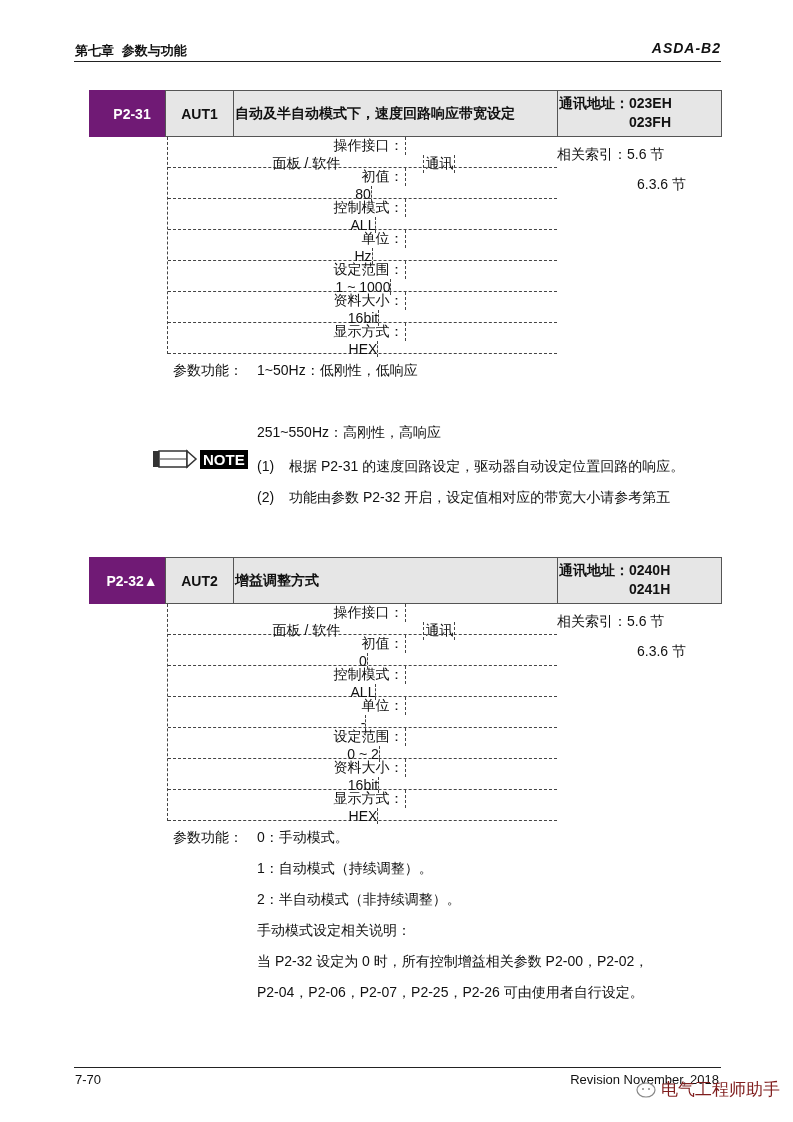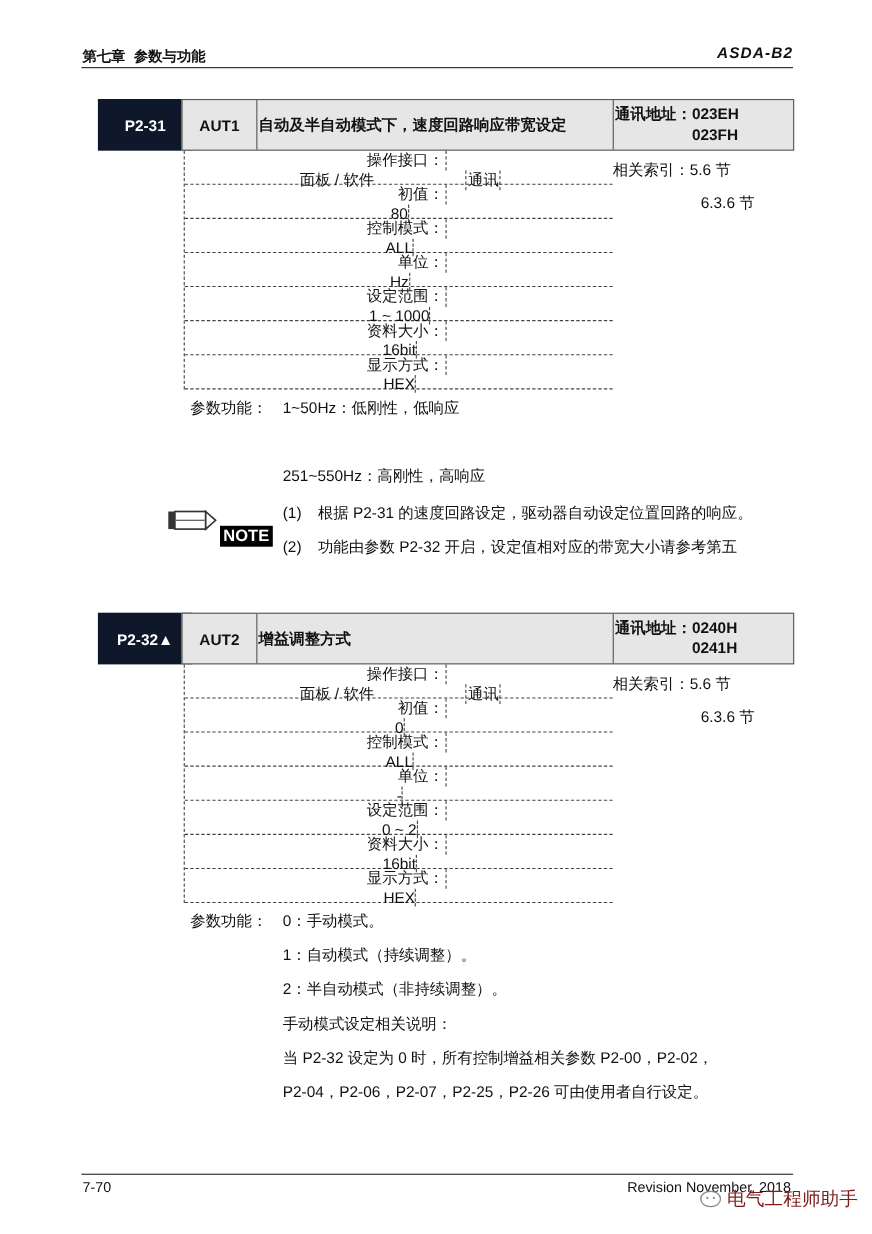--- a/index.html
+++ b/index.html
@@ -7,21 +7,21 @@
        font-family:"Liberation Sans","DejaVu Sans",sans-serif;color:#111;}
   .abs{position:absolute;}
   .hdr-left{left:75px;top:42px;font-size:13px;font-weight:bold;font-family:Liberation Mono, monospace;}
   .hdr-right{right:72px;top:40px;font-size:14px;font-weight:bold;font-style:italic;letter-spacing:1px;}
   .hdr-rule{left:74px;top:61px;width:647px;height:1px;background:#222;}
   .ftr-rule{left:74px;top:1067px;width:647px;height:1px;background:#222;}
   .ftr-left{left:75px;top:1072px;font-size:13px;}
   .ftr-right{right:74px;top:1072px;font-size:13px;}
   .wm-brand{right:13px;top:1078px;font-size:17px;color:#7f1d1d;}
 
-  .pid{left:89px;width:86px;height:47px;background:#0f172a;color:#fff;
+  .pid{left:89px;width:86px;height:47px;background:#701a75;color:#fff;
        font-weight:bold;font-size:14px;display:flex;align-items:center;justify-content:center;}
   .phead{left:165px;width:555px;height:45px;background:#e6e6e6;border:1px solid #555;
          display:flex;font-size:14px;font-weight:bold;}
   .phead .code{width:67px;border-right:1px solid #555;display:flex;align-items:center;justify-content:center;text-align:center;}
   .phead .title{width:322px;border-right:1px solid #555;display:flex;align-items:center;padding-left:1px;white-space:nowrap;overflow:hidden;}
   .phead .addr{flex:1;padding:3px 0 0 1px;line-height:19px;}
   .phead .addr .l2{padding-left:70px;}
 
   .ptable{left:167px;width:389px;border-left:1px dashed #444;}
   .prow{display:flex;height:30px;border-bottom:1px dashed #444;font-size:14px;align-items:center;flex-direction:column;}
@@ -98,21 +98,21 @@
   <div class="line" style="top:0;">1~50Hz：低刚性，低响应</div>
   <div class="line" style="top:62px;">251~550Hz：高刚性，高响应</div>
 </div>
 <div class="abs note-ico">
   <svg width="46" height="20" viewBox="0 0 46 20">
     <rect x="1" y="2" width="6" height="16" fill="#333"></rect>
     <rect x="7" y="2" width="28" height="16" fill="#fff" stroke="#333" stroke-width="1.5"></rect>
     <line x1="8" y1="10" x2="34" y2="10" stroke="#333" stroke-width="1"></line>
     <polygon points="35,2 44,10 35,18" fill="#fff" stroke="#333" stroke-width="1.5"></polygon>
   </svg>
-  <span style="background:#000;color:#fff;font-weight:bold;font-size:15px;padding:1px 3px;margin-left:2px;margin-top:29px;">NOTE</span>
+  <span style="background:#000;color:#fff;font-weight:bold;font-size:15px;padding:1px 3px;margin-left:2px;">NOTE</span>
 </div>
 <div class="abs note-lines" style="top:451px;left:0;width:793px;height:95px;">
   <div class="abs" style="left:257px;top:0;">(1)</div>
   <div class="abs" style="left:289px;top:0;white-space:nowrap;">根据 P2-31 的速度回路设定，驱动器自动设定位置回路的响应。</div>
   <div class="abs" style="left:257px;top:31px;">(2)</div>
   <div class="abs" style="left:289px;top:31px;white-space:nowrap;">功能由参数 P2-32 开启，设定值相对应的带宽大小请参考第五</div>
 </div>
 
 <div class="abs pid" style="top:557px;">P2-32▲</div>
 <div class="abs phead" style="top:557px;">

